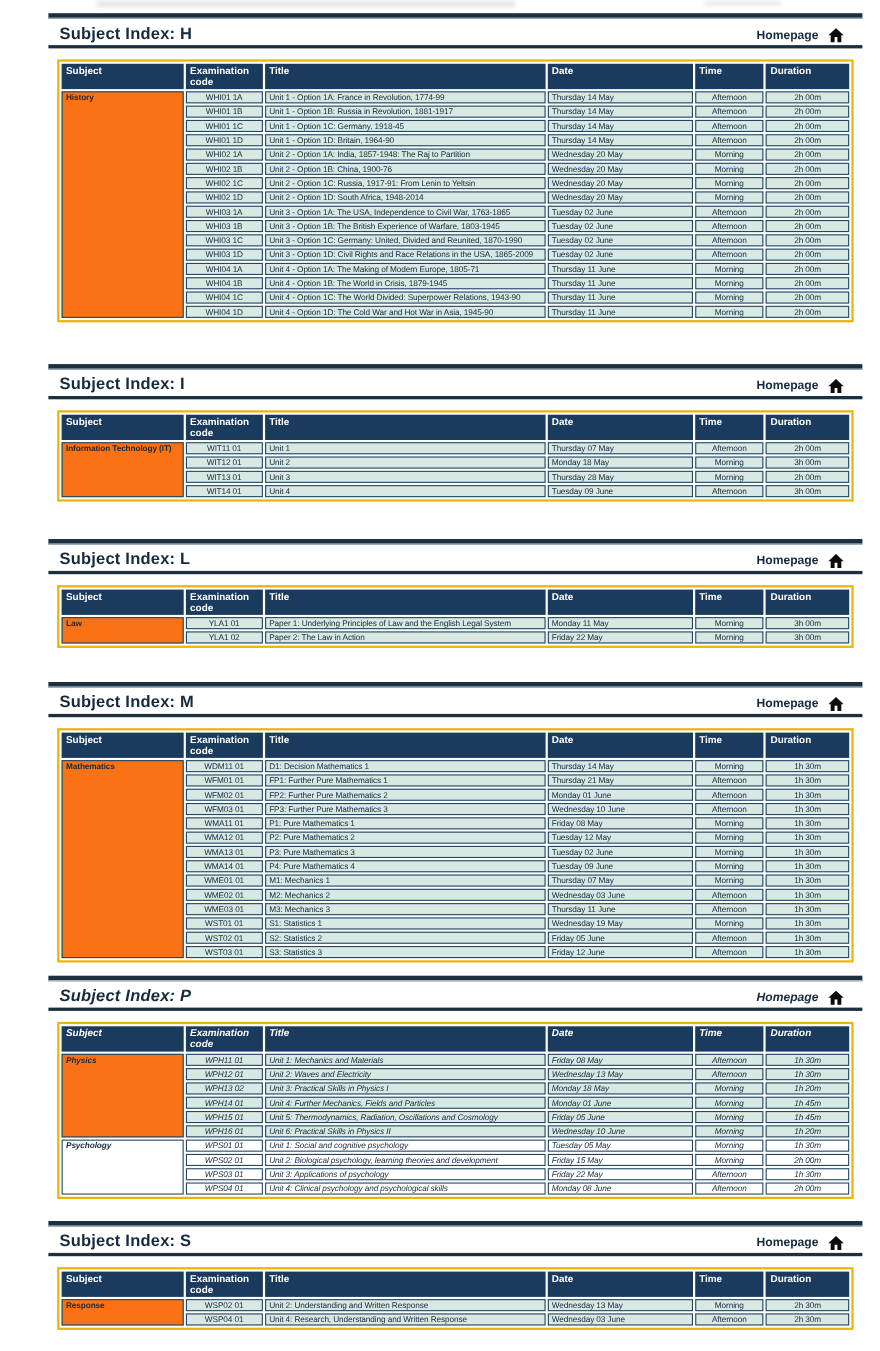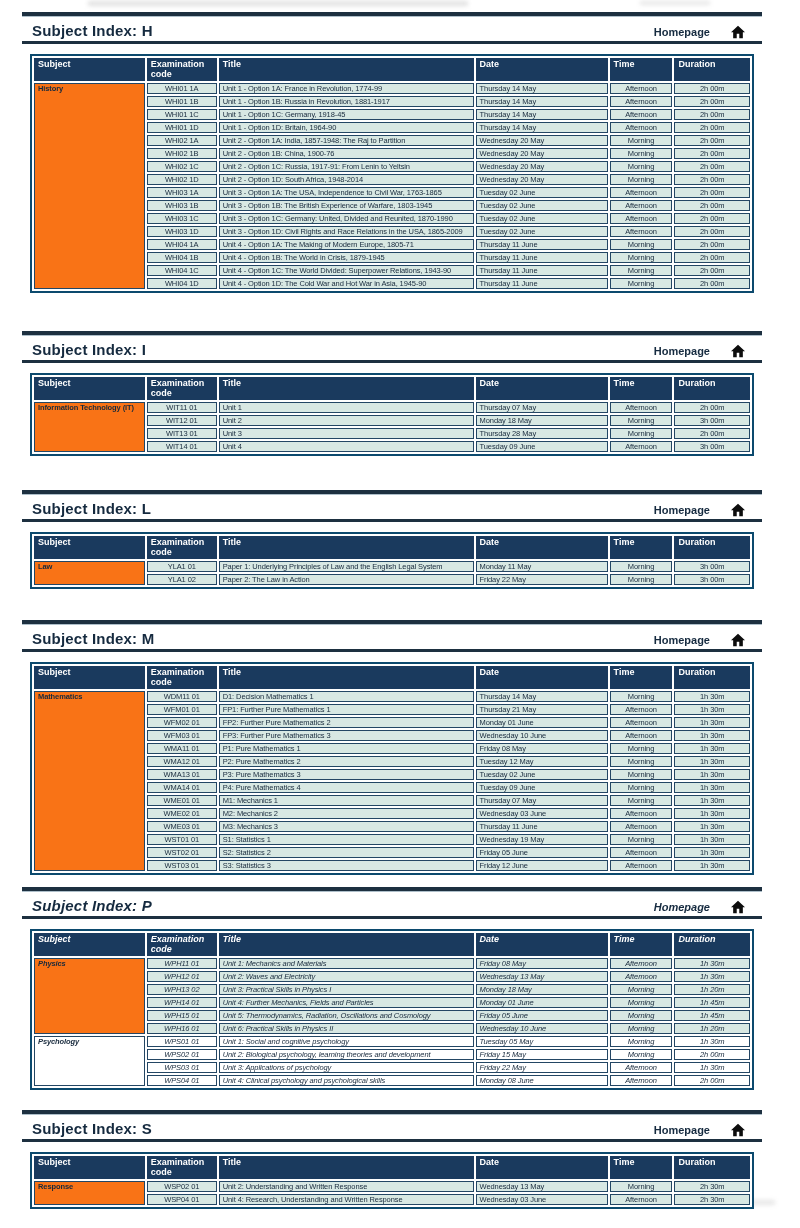--- a/index.html
+++ b/index.html
@@ -3,51 +3,51 @@
 <meta charset="utf-8">
 <style>
   * { box-sizing: border-box; }
   html, body { margin:0; padding:0; }
   body {
     width:800px; height:1228px; background:#ffffff; overflow:hidden;
     font-family:"Liberation Sans", sans-serif; position:relative;
   }
   .page { position:relative; width:800px; height:1228px; }
 
-  .section { position:absolute; left:22px; width:740px; }
+  .section { position:absolute; left:44px; width:740px; }
   .sec-0 { top:12px; }
   .sec-1 { top:331px; }
   .sec-2 { top:490px; }
   .sec-3 { top:620px; }
   .sec-4 { top:887px;font-style:italic; }
   .sec-5 { top:1110px; }
 
   .rule-top { height:5px; background:#1d3040; border-bottom:1px solid #aebfca; }
   .rule-mid { height:3px; background:#1d3040; }
 
   .title-row {
     display:flex; justify-content:space-between; align-items:flex-end;
     height:24px; padding:0 6px 2px 10px;
   }
   .section-title {
     font-size:15px; font-weight:bold; color:#152a3f; margin:0;
     letter-spacing:0.2px;
   }
-  .homepage { display:flex; align-items:center; gap:20px; padding-right:10px; }
+  .homepage { display:flex; align-items:center; gap:8px; padding-right:10px; }
   .homepage-link {
     font-size:11px; font-weight:bold; color:#152a3f; text-decoration:none;
     cursor:pointer;
   }
   .home-icon { display:block; line-height:0; cursor:pointer; }
   .home-icon svg { width:16px; height:14px; fill:#0d0d0d; display:block; }
 
   table.exam-table {
     margin:10px 0 0 8px; width:724px;
     border-collapse:separate; border-spacing:2px; table-layout:fixed;
-    border:2px solid #0c4a6e; background:#ffffff;
+    border:2px solid #eab308; background:#ffffff;
   }
   table.exam-table thead { background:#1a3a5e; }
   table.exam-table th {
     color:#ffffff; font-size:9px; font-weight:bold; text-align:left;
     padding:1px 4px 2px 4px; vertical-align:top; line-height:10px;
   }
   th.col-0 { width:15.7%; }
   th.col-1 { width:9.9%; }
   th.col-2 { width:36.1%; }
   th.col-3 { width:18.7%; }

